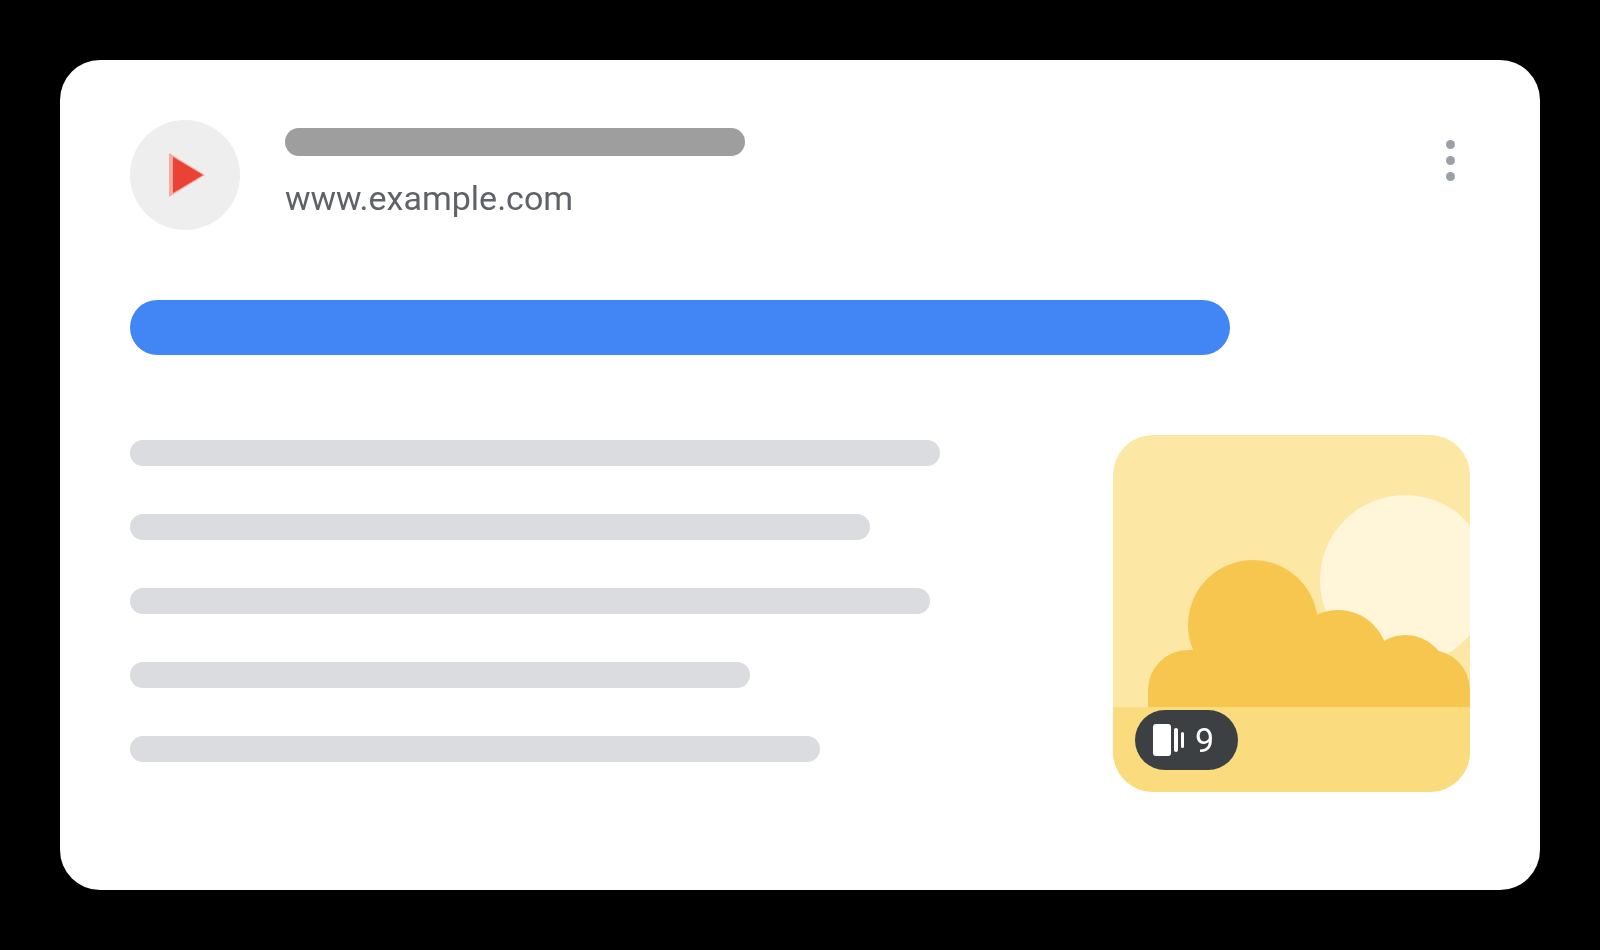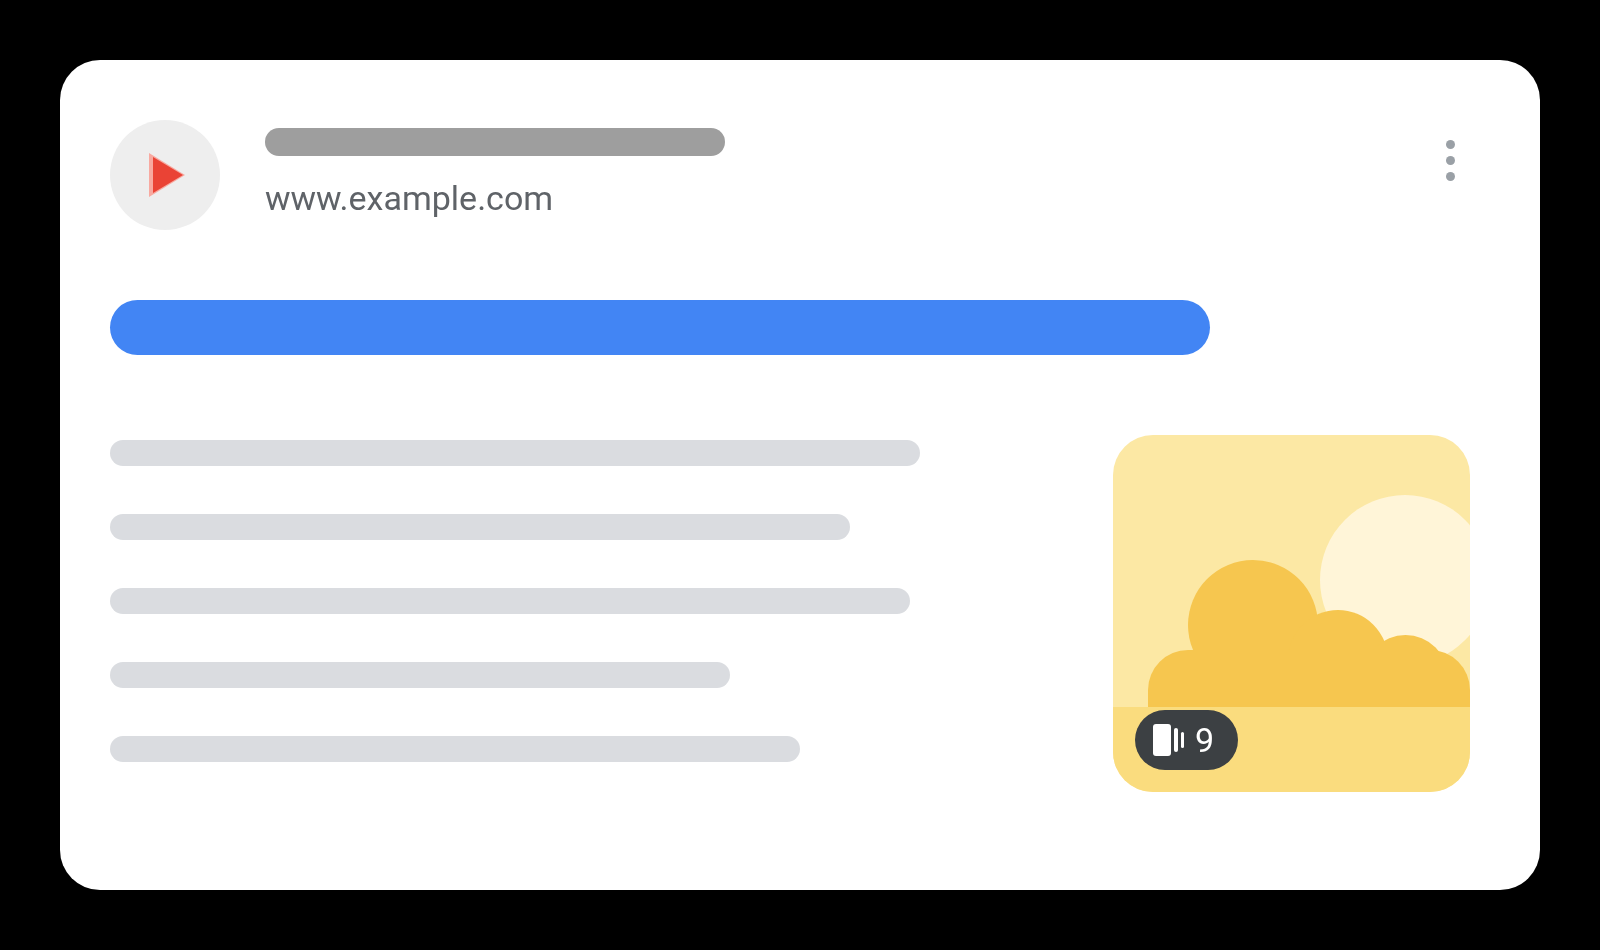--- a/index.html
+++ b/index.html
@@ -15,21 +15,21 @@
       display: flex;
       align-items: center;
       justify-content: center;
       padding: 60px;
     }
     .card {
       background: #fff;
       border-radius: 40px;
       width: 100%;
       height: 100%;
-      padding: 60px 70px 70px 50px;
+      padding: 60px 70px 70px 70px;
       position: relative;
     }
     .header {
       display: flex;
       align-items: flex-start;
       margin-bottom: 70px;
     }
     .favicon {
       width: 110px;
       height: 110px;

